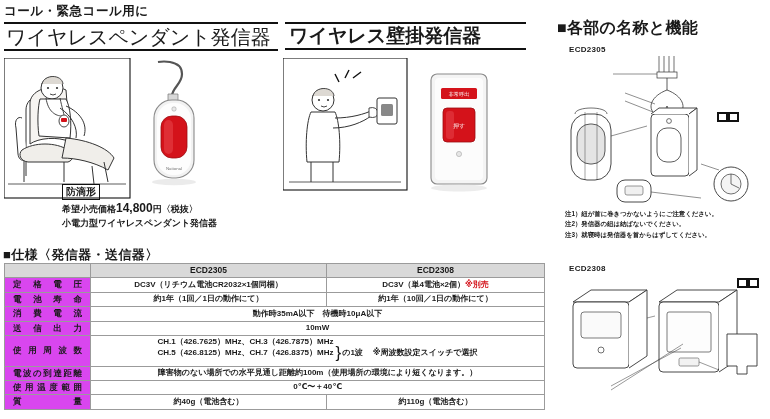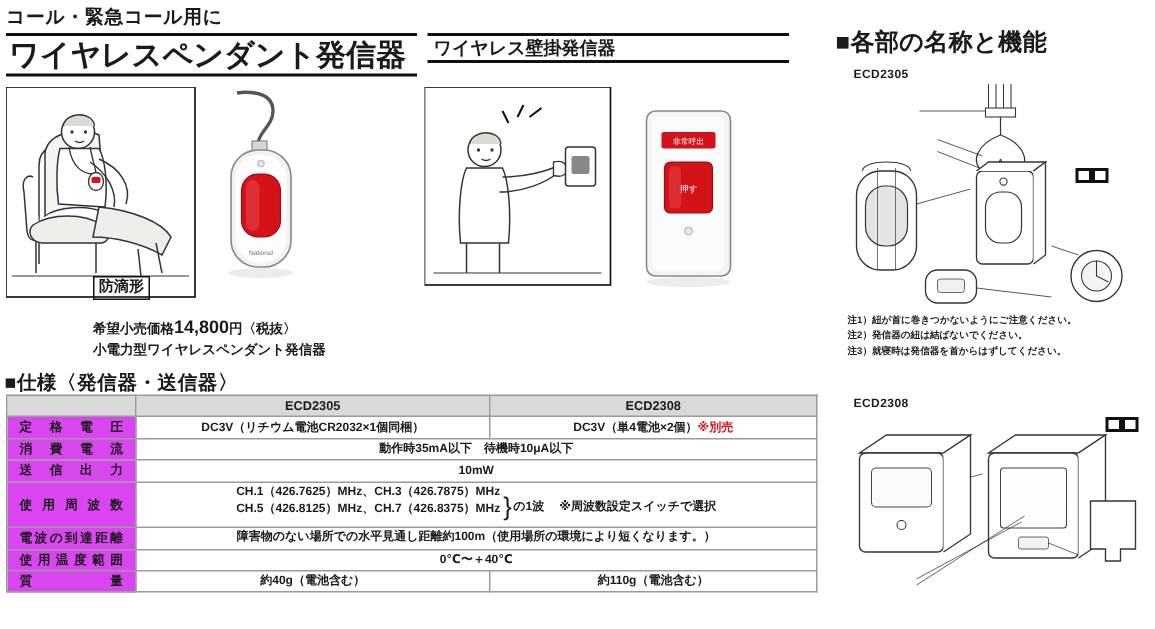--- a/index.html
+++ b/index.html
@@ -17,46 +17,46 @@
   .left-col{position:absolute;left:0;top:0;width:551px;height:372px;}
 
   .kicker{
     position:absolute;left:4px;top:3px;
     font-size:12.5px;font-weight:700;letter-spacing:.5px;
   }
   .title-a{
     position:absolute;left:4px;top:22px;width:272px;
     border-top:2px solid #111;border-bottom:2px solid #111;
     padding:2px 0 1px 2px;
-    font-size:20px;font-weight:700;letter-spacing:0px;line-height:1.1;
+    font-size:20px;font-weight:400;letter-spacing:0px;line-height:1.1;
     white-space:nowrap;
   }
   .title-b{
     position:absolute;left:285px;top:22px;width:237px;
     border-top:2px solid #111;border-bottom:2px solid #111;
     padding:2px 0 1px 4px;
-    font-size:12px;font-weight:700;line-height:1.1;
+    font-size:19px;font-weight:700;line-height:1.1;
     white-space:nowrap;
   }
 
   
   .illus{position:absolute;}
   .ill-a{left:4px;top:58px;width:270px;height:148px;}
   .ill-b{left:283px;top:58px;width:240px;height:148px;}
 
   svg{display:block;}
 
   
   .cap{position:absolute;font-size:9px;line-height:1.45;}
   .cap-a{left:62px;top:184px;}
   .cap-b{left:318px;top:196px;}
   .bousui{
     display:inline-block;border:1.2px solid #111;
     padding:0px 3px;font-size:10px;font-weight:700;line-height:1.35;
-    margin-bottom:10px;
+    margin-bottom:0;
   }
   .model{font-size:12.5px;font-weight:700;letter-spacing:.2px;line-height:1.3;}
   .mcircle{
     display:inline-block;width:10px;height:10px;border:1px solid #111;
     border-radius:50%;font-size:7.5px;line-height:10px;text-align:center;
     font-weight:700;vertical-align:1px;margin-right:1px;
   }
   .price{font-size:9px;font-weight:700;line-height:1.45;white-space:nowrap;}
   .price b{font-size:12px;}
   .desc{font-size:9px;font-weight:700;line-height:1.5;}
@@ -238,20 +238,25 @@
           <td class="hdr">ECD2305</td>
           <td class="hdr">ECD2308</td>
         </tr>
 
         <tr>
           <td class="lab">定格電圧</td>
           <td class="v">DC3V（リチウム電池CR2032×1個同梱）</td>
           <td class="v"><span>DC3V（単4電池×2個）</span><span class="red">※別売</span></td>
         </tr>
 
+        <tr>
+          <td class="lab">電池寿命</td>
+          <td class="v">約1年（1回／1日の動作にて）</td>
+          <td class="v">約1年（10回／1日の動作にて）</td>
+        </tr>
 
         <tr>
           <td class="lab">消費電流</td>
           <td class="v" colspan="2">動作時35mA以下　待機時10μA以下</td>
         </tr>
 
         <tr>
           <td class="lab">送信出力</td>
           <td class="v" colspan="2">10mW</td>
         </tr>

